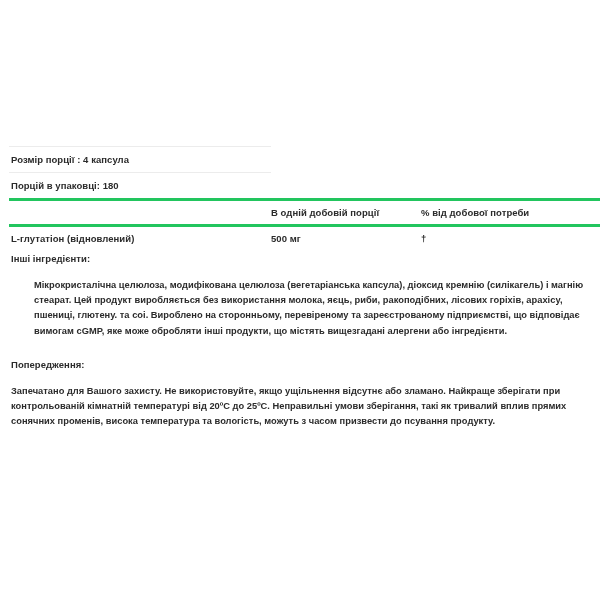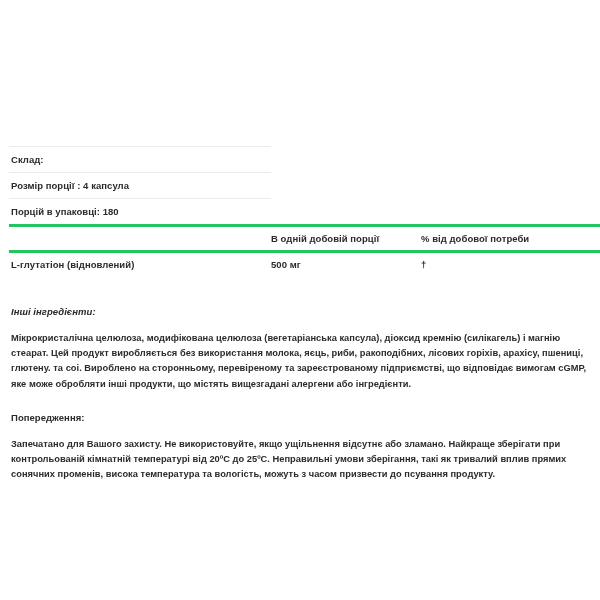--- a/index.html
+++ b/index.html
@@ -84,42 +84,37 @@
 
   .block-body {
     font-size: 9.3px;
     line-height: 1.62;
     color: #2b2b2b;
     font-weight: 600;
     letter-spacing: 0.02px;
     text-align: left;
   }
 
-  .sp-ingredients-head { margin-top: 30px; font-style: italic; }
-  .sp-ingredients-body { margin-top: 14px; }
+  .sp-ingredients-head { margin-top: 3px; }
+  .sp-ingredients-body { margin-top: 14px; margin-left: 23px; }
   .sp-warning-head     { margin-top: 20px; }
   .sp-warning-body     { margin-top: 14px; }
 </style>
 </head>
 <body>
 
 <div class="page">
 
   <table class="facts">
     <colgroup>
       <col class="col-name">
       <col class="col-amount">
       <col class="col-dv">
     </colgroup>
     <tbody>
-      <tr class="row-short">
-        <td class="col-name"><span class="cell-pad">Склад:</span></td>
-        <td class="col-amount"></td>
-        <td class="col-dv"></td>
-      </tr>
       <tr class="row-short">
         <td class="col-name"><span class="cell-pad">Розмір порції : 4 капсула</span></td>
         <td class="col-amount"></td>
         <td class="col-dv"></td>
       </tr>
       <tr class="row-short">
         <td class="col-name"><span class="cell-pad">Порцій в упаковці: 180</span></td>
         <td class="col-amount"></td>
         <td class="col-dv"></td>
       </tr>

